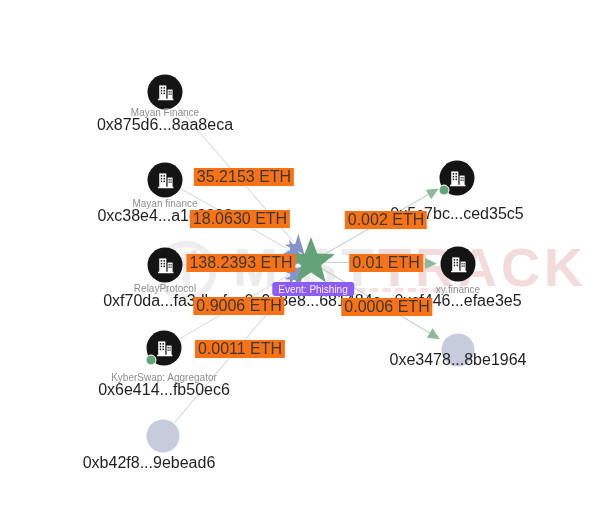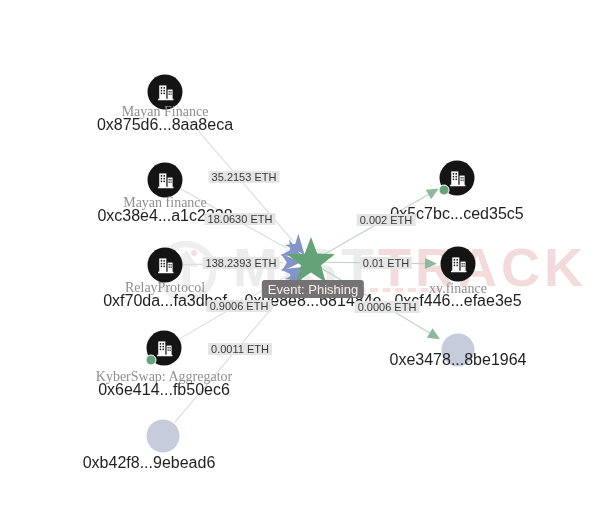--- a/index.html
+++ b/index.html
@@ -20,27 +20,27 @@
   
   .edges-svg{position:absolute;left:0;top:0;z-index:1;}
   
   .nodecircle{position:absolute;transform:translate(-50%,-50%);z-index:2;
     display:flex;align-items:center;justify-content:center;border-radius:50%;}
   .circle-black{width:35px;height:35px;background:#141414;}
   .circle-gray{width:33px;height:33px;background:#c6ccdb;}
   .green-dot{position:absolute;left:-1px;bottom:0px;width:9px;height:9px;border-radius:50%;
     background:#64a478;border:1.5px solid #ffffff;}
   .node-name{position:absolute;transform:translate(-50%,-50%);z-index:2;
-    font-size:14px;color:#8f8f8f;white-space:nowrap;font-family:Liberation Serif, serif;}
+    font-size:10px;color:#8f8f8f;white-space:nowrap;}
   .node-addr{position:absolute;transform:translate(-50%,-50%);z-index:2;
     font-size:16px;color:#1f1f1f;white-space:nowrap;}
   .edge-label{position:absolute;transform:translate(-50%,-50%);z-index:2;
-    font-size:11px;color:#383838;background:#e5e5e5;padding:0 3px;white-space:nowrap;}
+    font-size:16px;color:#383838;background:#f97316;padding:0 3px;white-space:nowrap;}
   .event-badge{position:absolute;transform:translate(-50%,-50%);z-index:3;
-    font-size:13px;color:#ffecec;background:#737373;padding:1.5px 6px;border-radius:3px;
+    font-size:10px;color:#ffecec;background:#8b5cf6;padding:1.5px 6px;border-radius:3px;
     white-space:nowrap;}
 </style>
 </head>
 <body>
 
 <div class="stage">
 
   <div class="watermark">
     <svg width="600" height="507">
       <circle cx="186" cy="271" r="27" fill="none" stroke="#eeeeee" stroke-width="6.5"></circle>

